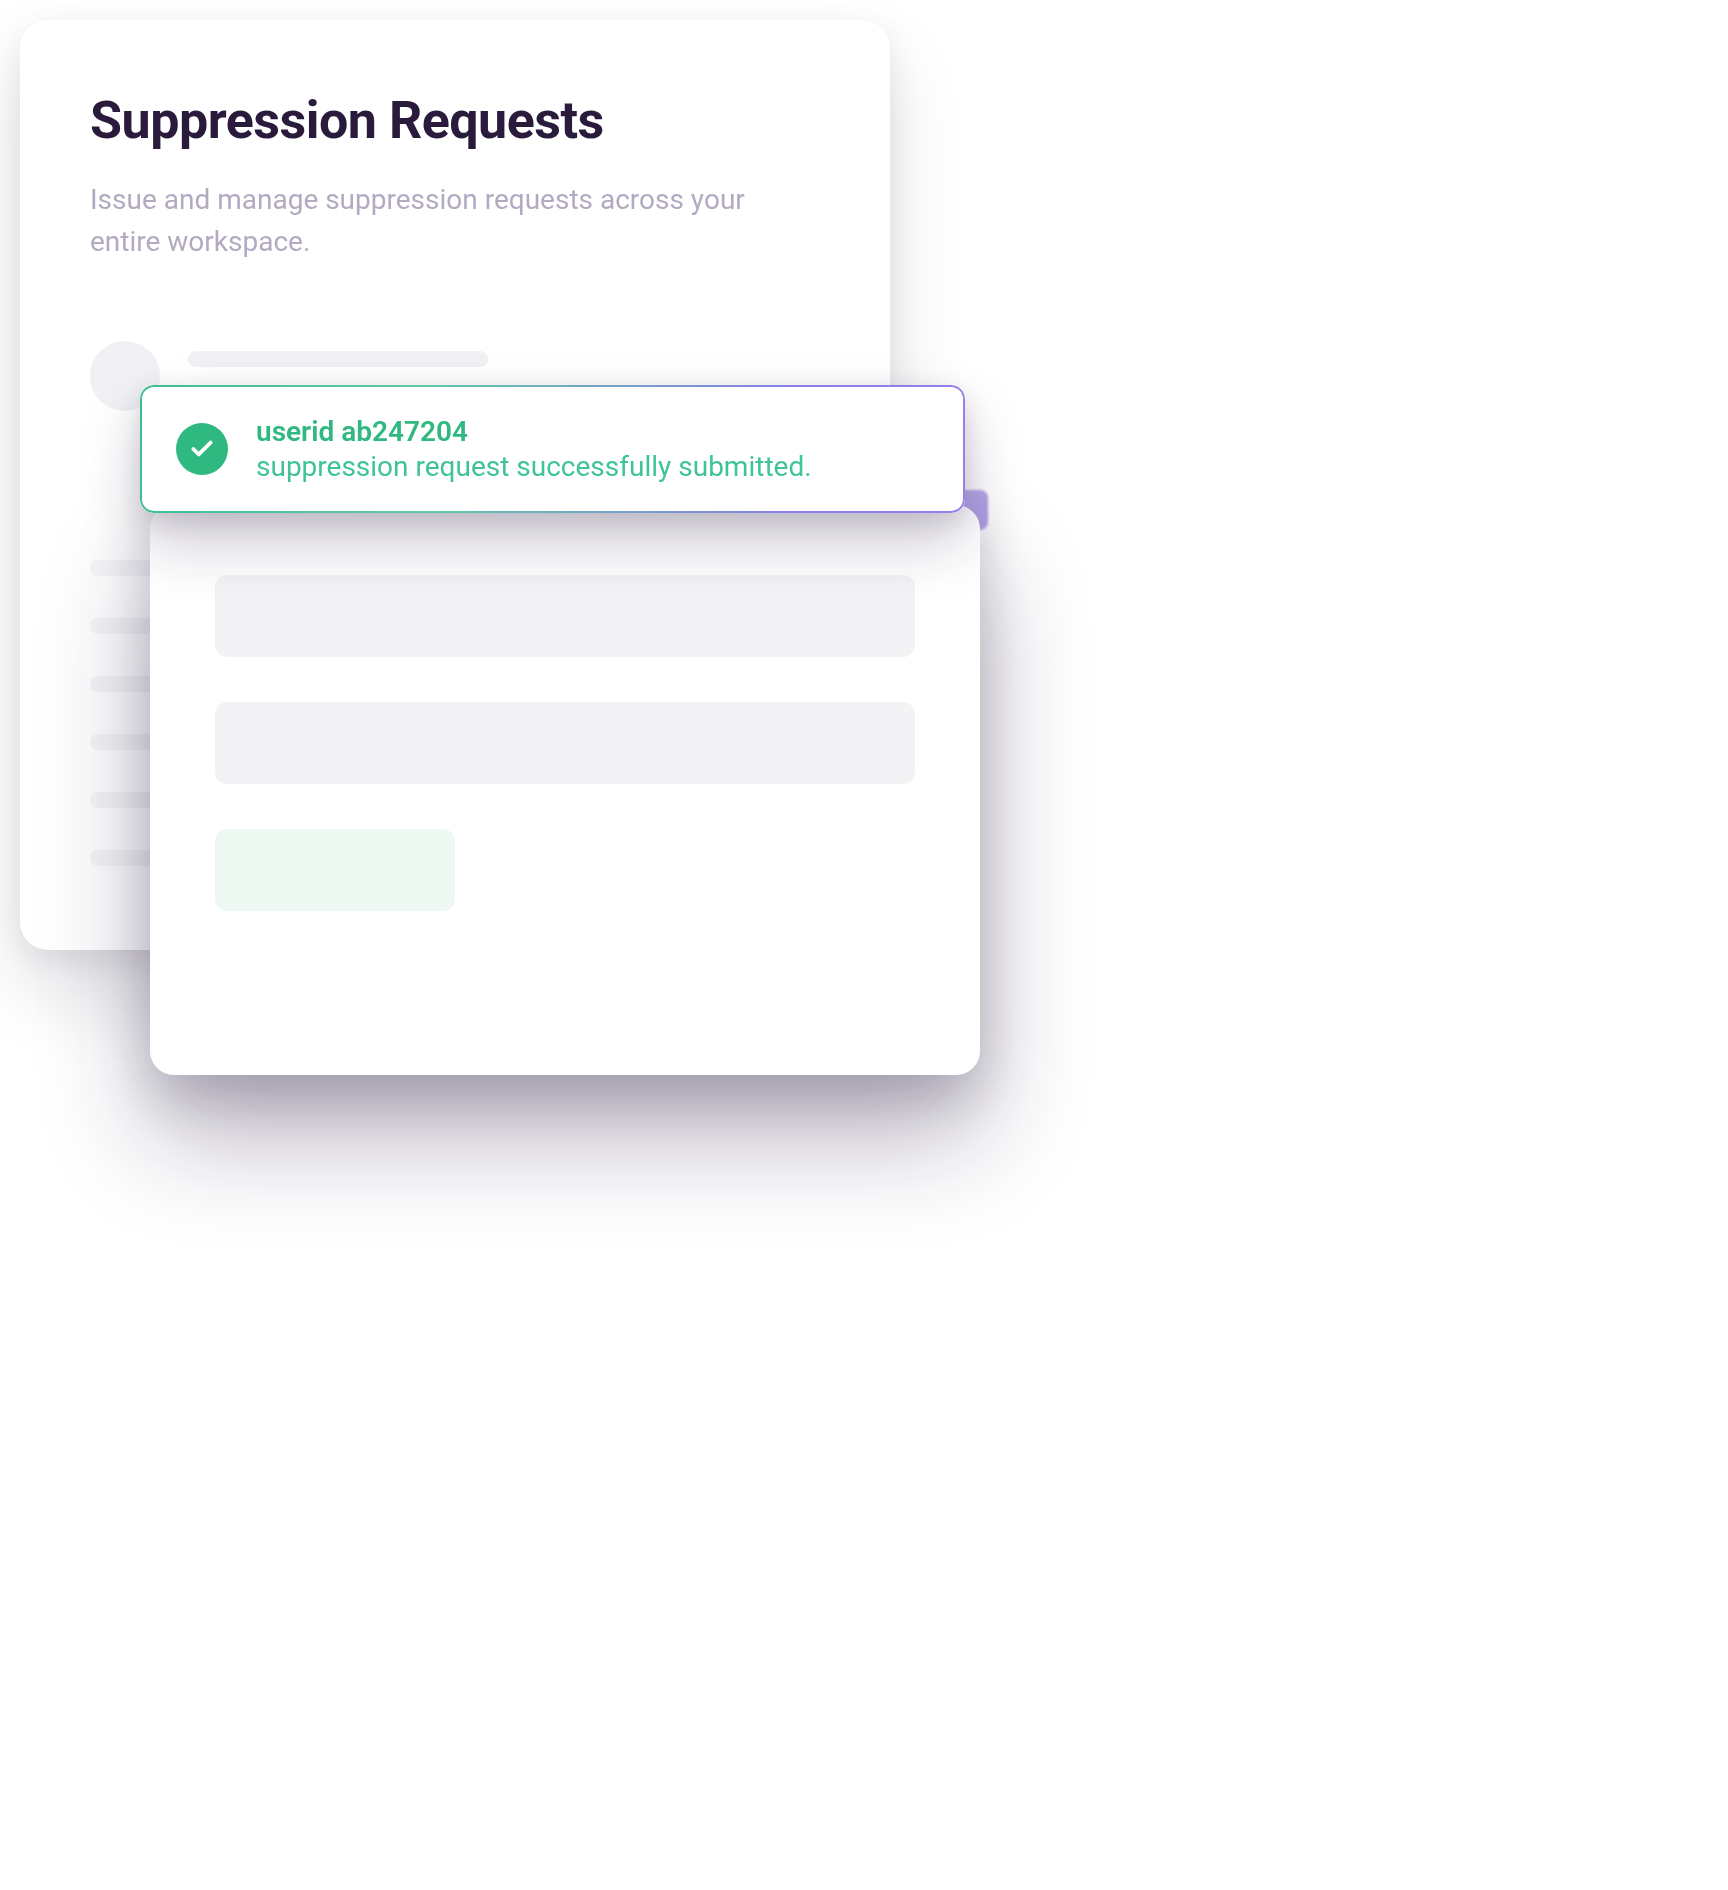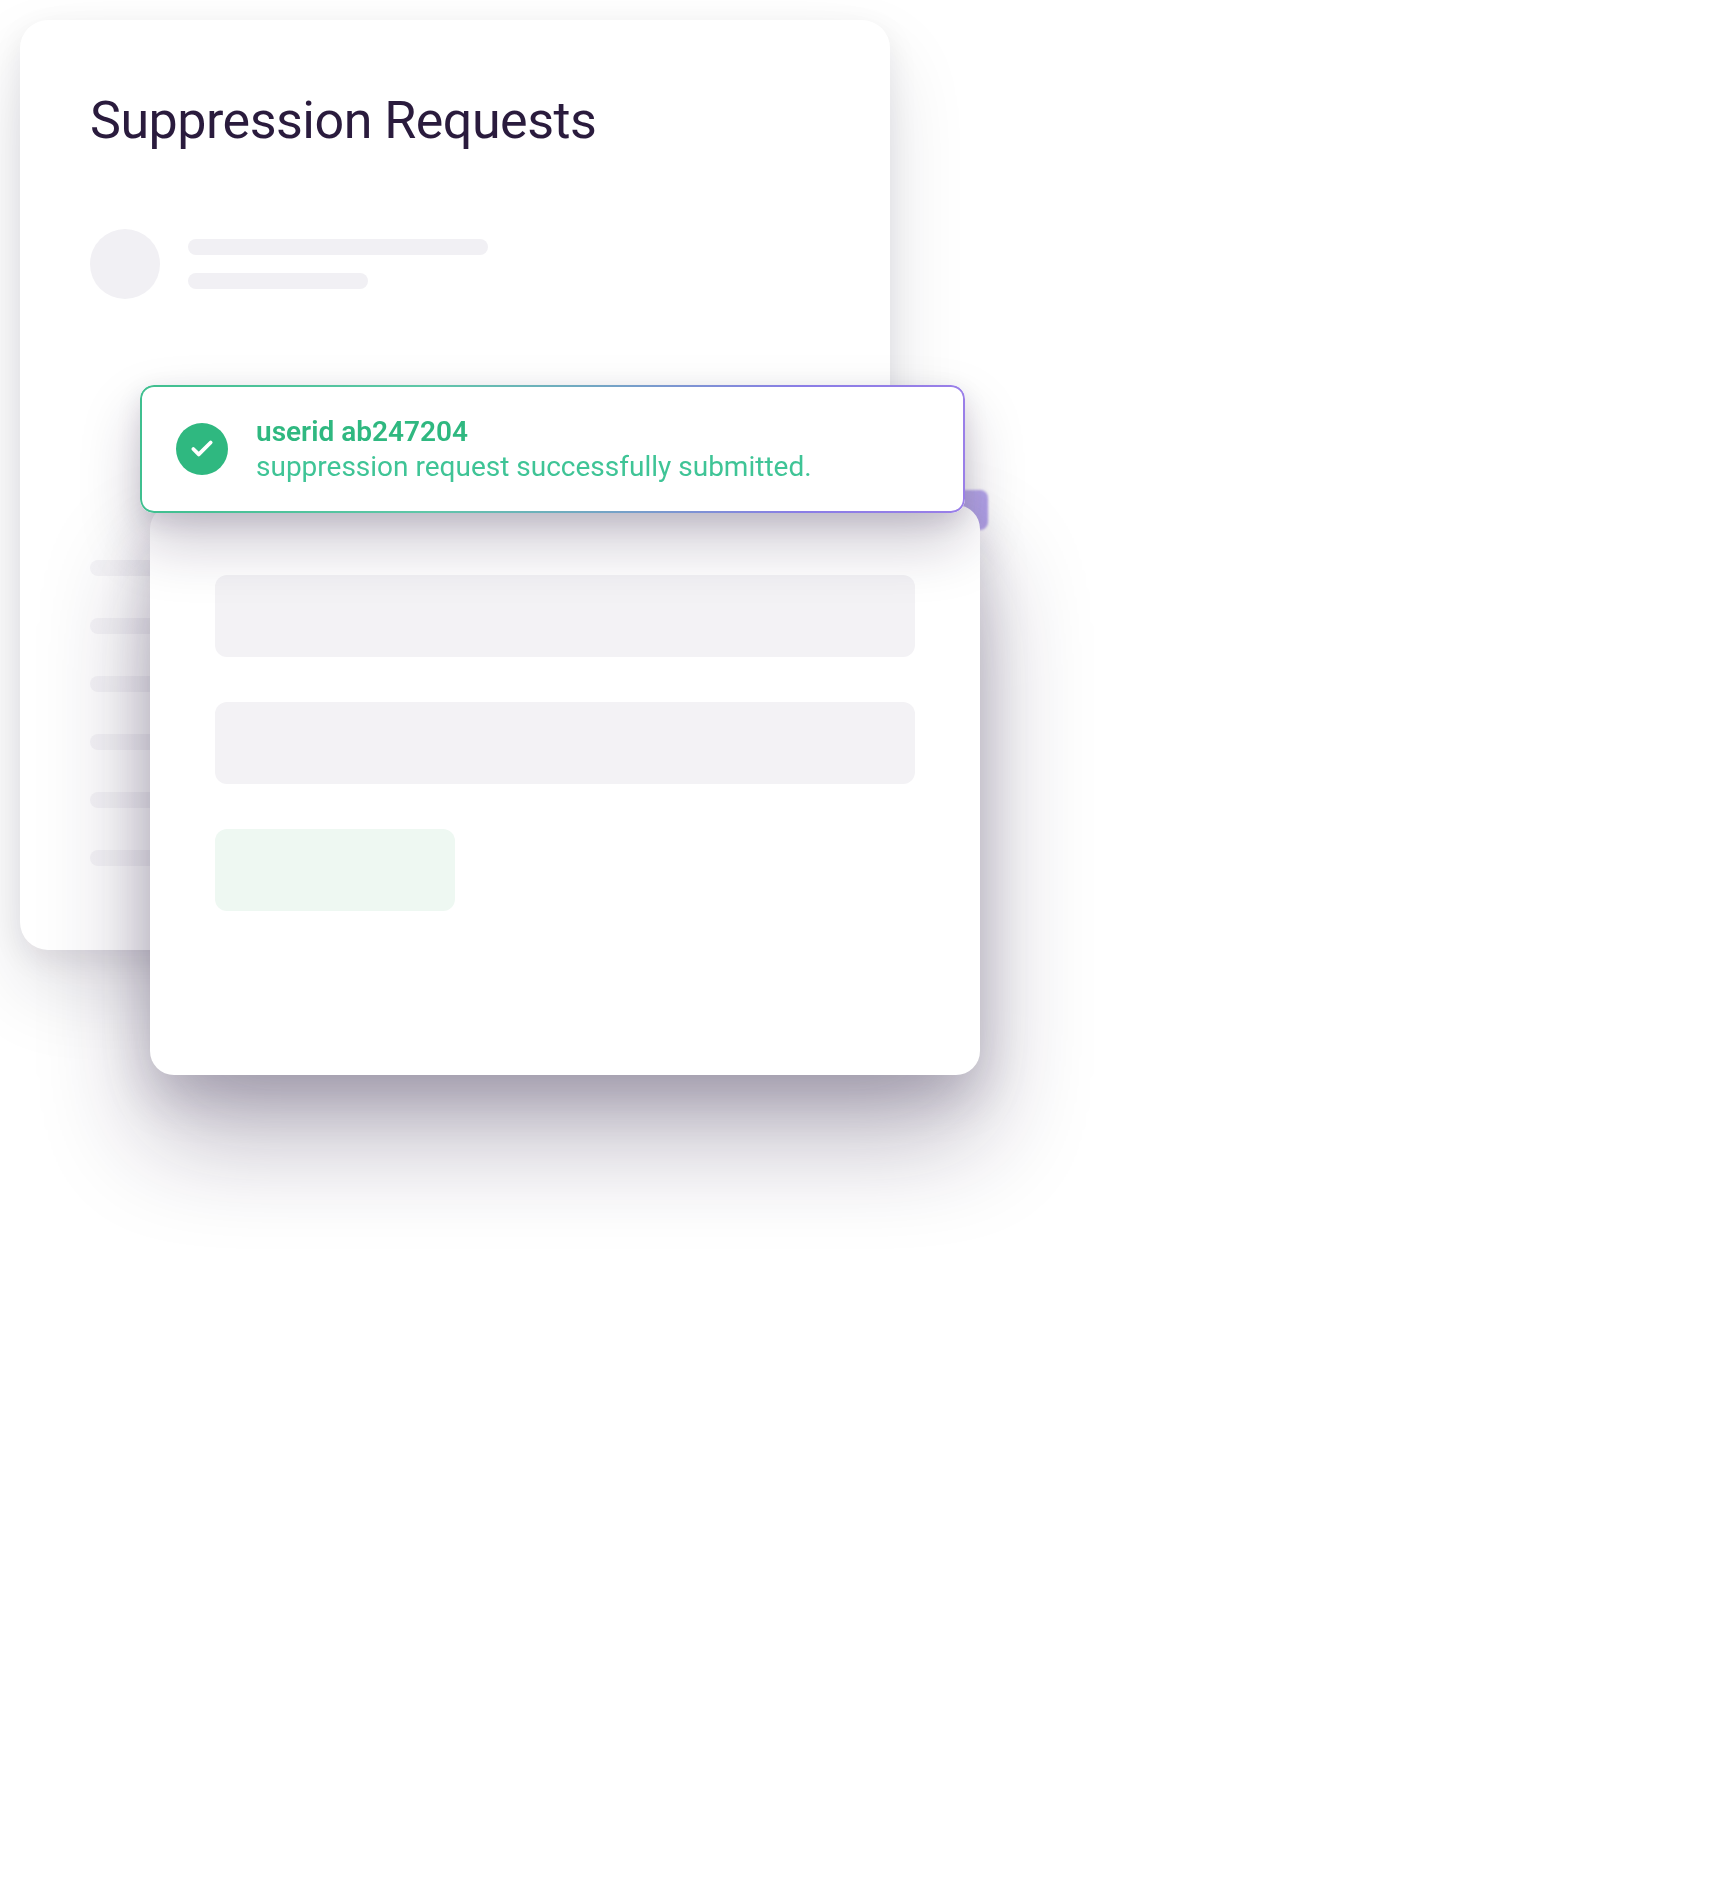--- a/index.html
+++ b/index.html
@@ -26,21 +26,21 @@
       left: 20px;
       width: 870px;
       height: 930px;
       background: #fff;
       border-radius: 28px;
       box-shadow: 0 40px 80px rgba(20, 10, 40, 0.12), 0 10px 30px rgba(20, 10, 40, 0.08);
       padding: 70px 70px 60px 70px;
     }
     .page-title {
       font-size: 52px;
-      font-weight: 400;
+      font-weight: 700;
       color: #2a1b3d;
       letter-spacing: -0.5px;
       margin-bottom: 28px;
     }
     .page-subtitle {
       font-size: 28px;
       font-weight: 400;
       color: #b3aac2;
       line-height: 1.5;
       max-width: 680px;
@@ -184,20 +184,21 @@
       color: #3fc496;
     }
   </style>
 </head>
 <body>
 
 <div class="canvas">
 
   <div class="back-card">
     <h1 class="page-title">Suppression Requests</h1>
+    <p class="page-subtitle">Issue and manage suppression requests across your entire workspace.</p>
 
     <div class="skeleton-row">
       <div class="skeleton-avatar"></div>
       <div class="skeleton-lines">
         <div class="skeleton-line long"></div>
         <div class="skeleton-line short"></div>
       </div>
     </div>
 
     <div class="skeleton-side">

